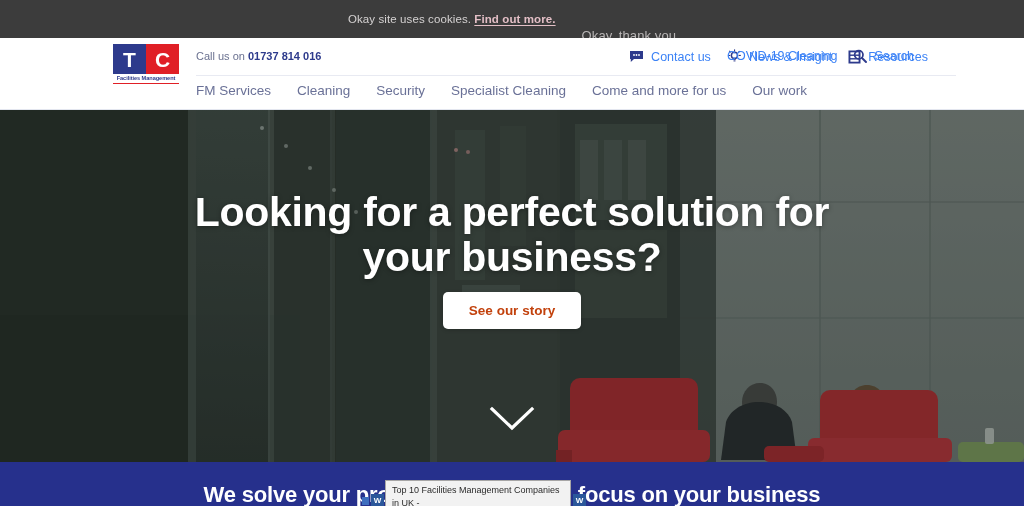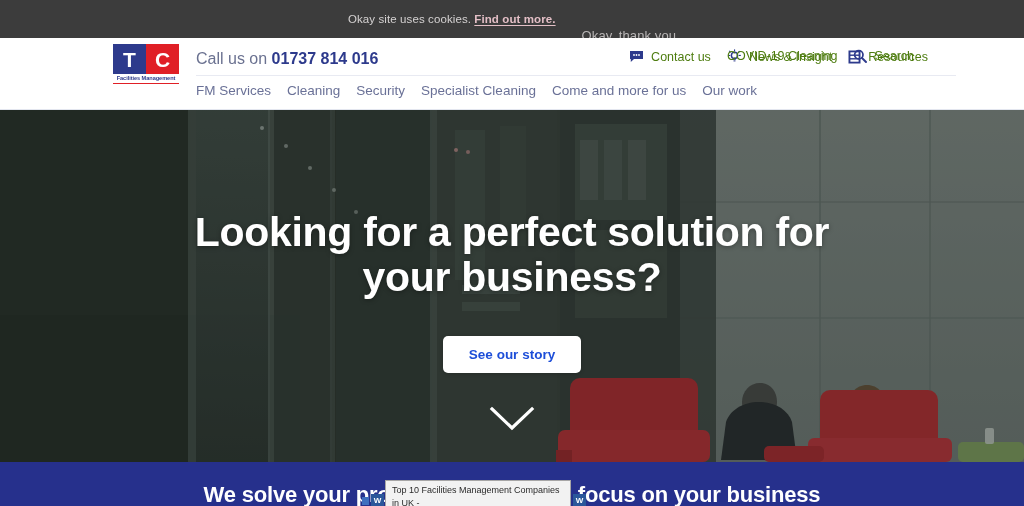--- a/index.html
+++ b/index.html
@@ -63,85 +63,85 @@
     font-size: 5.6px; font-weight: 700; color: #2d3a8c;
     text-align: center; line-height: 8px;
     border-bottom: 1.5px solid #e01f26;
     letter-spacing: -0.05px;
     white-space: nowrap;
   }
 
   
   .phone {
     position: absolute; left: 196px; top: 12px;
-    font-size: 16px; color: #6a7190;
+    font-size: 11px; color: #6a7190;
     white-space: nowrap;
   }
   .phone b { color: #2d3a8c; font-weight: 700; }
   .phone-rule {
     position: absolute; left: 196px; top: 37px; width: 760px; height: 1px;
     background: #e8eaf2;
   }
 
   
   .util {
     position: absolute; right: 96px; top: 11px;
     display: flex; align-items: center; gap: 16px;
     font-size: 12.5px; color: #5a6289;
     white-space: nowrap;
   }
   .util-item { display: flex; align-items: center; gap: 7px; cursor: pointer; }
-  .util-label { color: #4d7c0f; text-align: right; }
+  .util-label { color: #3b82f6; text-align: right; }
   .ic { display: inline-block; line-height: 0; }
 
   .util-right {
     position: absolute; right: 96px; top: 11px;
   }
 
   
   .mainnav {
     position: absolute; left: 196px; top: 45px;
-    display: flex; align-items: center; gap: 16px;
+    display: flex; align-items: center; gap: 26px;
     font-size: 13.5px; color: #6a7197;
   }
   .mainnav a { color: #6a7197; text-decoration: none; cursor: pointer; white-space: nowrap; }
 
   
   .hero {
     position: absolute; top: 110px; left: 0; width: 1024px; height: 352px;
     overflow: hidden;
     background: #2b332e;
   }
   .hero-photo { position: absolute; inset: 0; }
   .hero-overlay {
     position: absolute; inset: 0;
     background: rgba(30,38,34,0.42);
   }
   .hero-content {
     position: absolute; inset: 0;
     display: flex; flex-direction: column; align-items: center;
-    padding-top: 100px;
+    padding-top: 80px;
     z-index: 5;
   }
   .hero-title {
     color: #ffffff; font-size: 41px; font-weight: 700;
     line-height: 45px; text-align: center;
     max-width: 660px;
     text-shadow: 0 1px 5px rgba(0,0,0,.35);
     letter-spacing: -0.3px;
   }
   .hero-sub {
     margin-top: 18px;
     color: #eef0ee; font-size: 14.5px; font-weight: 400;
     text-align: center;
     text-shadow: 0 1px 4px rgba(0,0,0,.4);
   }
   .hero-btn {
-    margin-top: 36px;
-    background: #ffffff; color: #1d4ed8;
+    margin-top: 12px;
+    background: #ffffff; color: #c2410c;
     border: none; border-radius: 5px;
     padding: 11px 26px;
     font-size: 13.5px; font-weight: 600;
     font-family: "Liberation Sans", sans-serif;
     cursor: pointer;
     box-shadow: 0 1px 4px rgba(0,0,0,.18);
   }
   .scroll-chevron {
     position: absolute; left: 50%; transform: translateX(-50%);
     top: 295px; z-index: 6; cursor: pointer;

